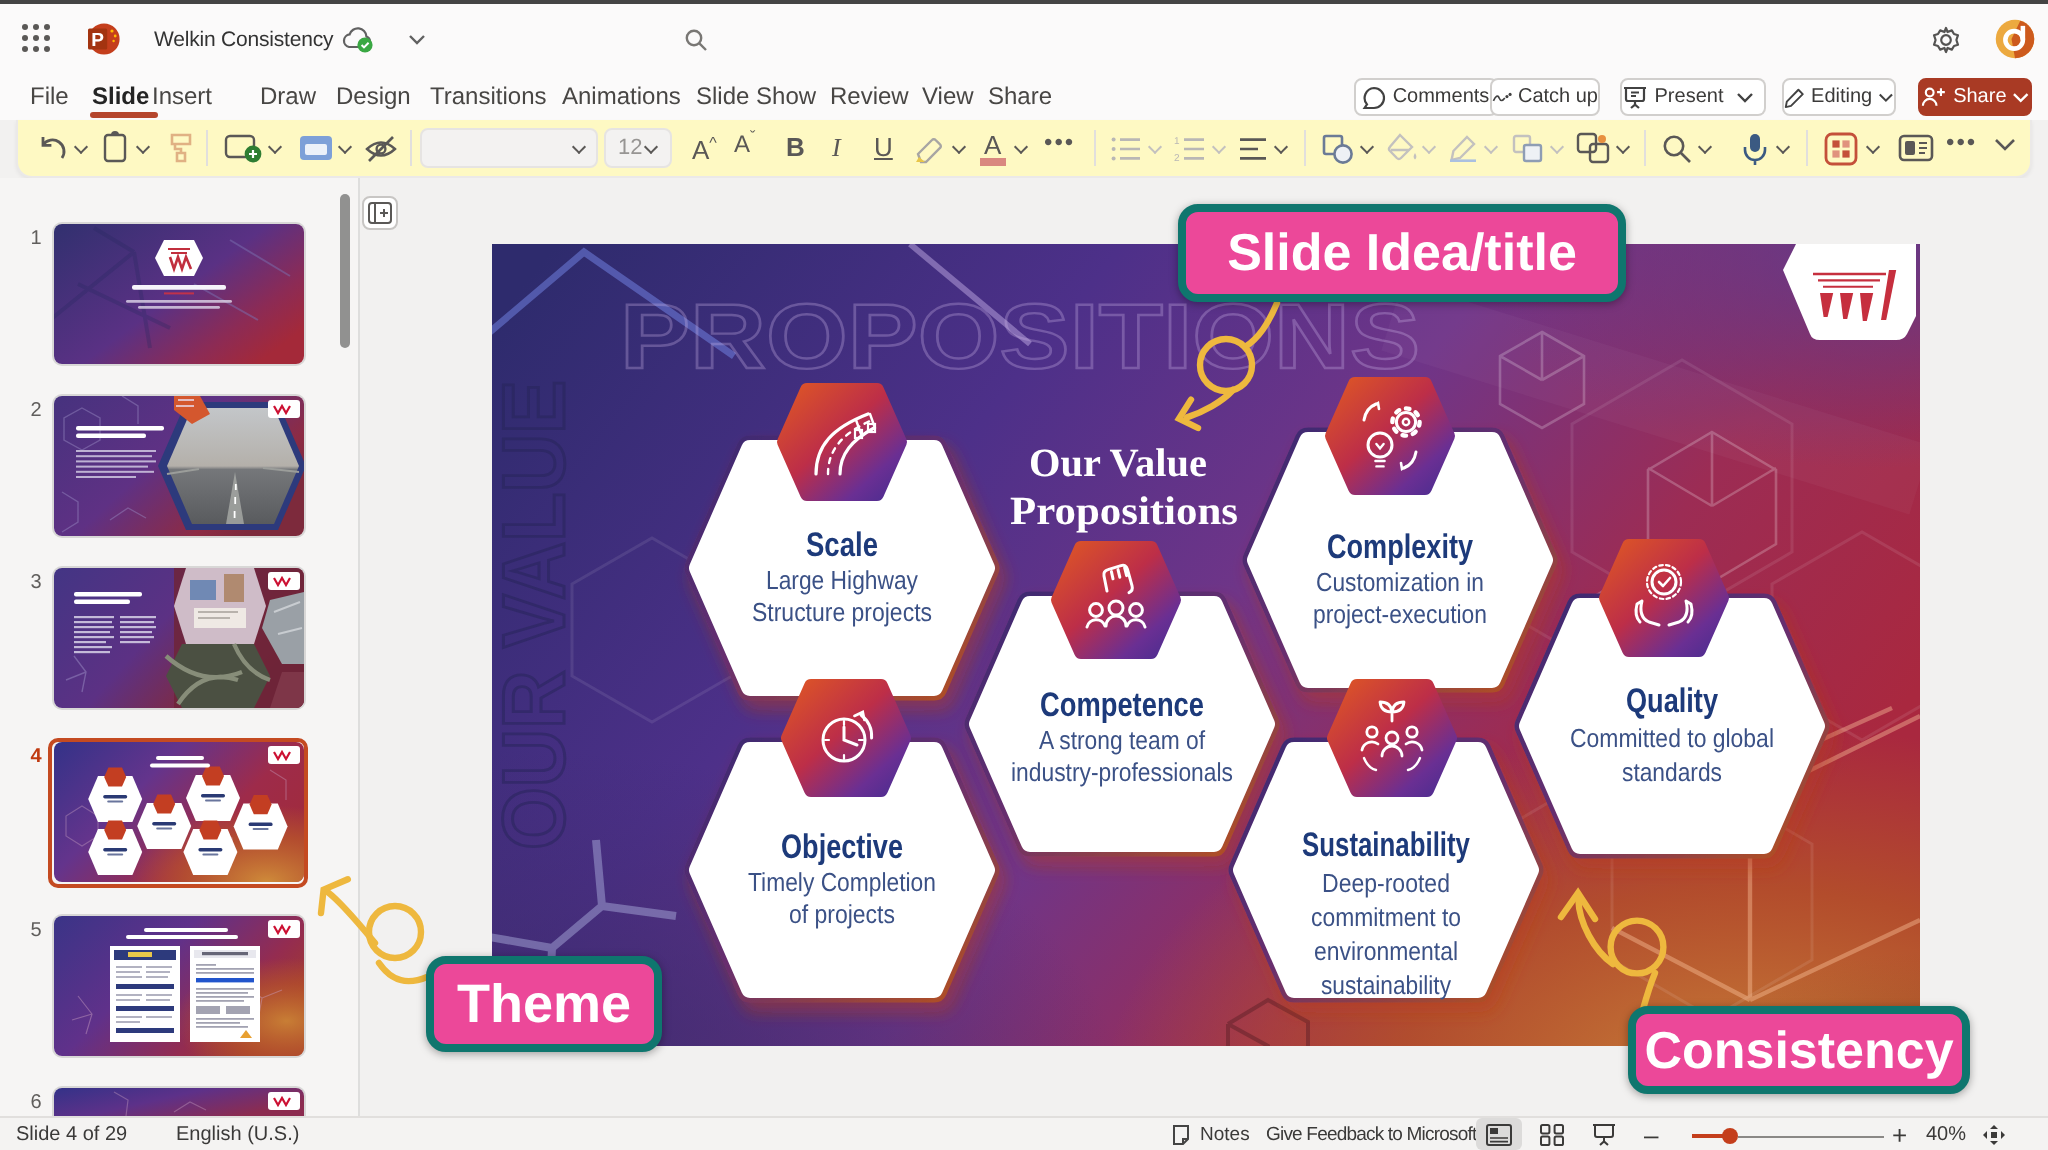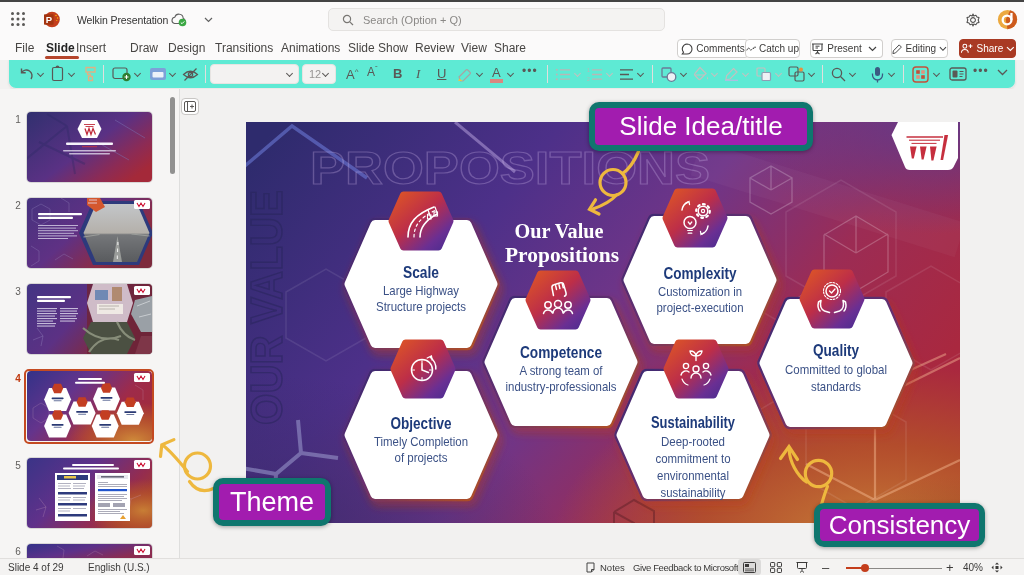--- a/index.html
+++ b/index.html
@@ -11,35 +11,35 @@
   #topbar { position:absolute; left:0; top:0; width:1024px; height:36px; background:#fbfafa; border-top:2px solid #444; }
   #title { position:absolute; left:77px; top:12px; font-size:10.5px; color:#333; letter-spacing:-0.1px; }
   #searchbox { position:absolute; left:328px; top:6px; width:337px; height:23px; background:#f4f3f2; border:1px solid #e4e2e0; border-radius:5px; color:#8a8886; font-size:11px; line-height:22px; padding-left:34px; }
 
   
   #menurow { position:absolute; left:0; top:36px; width:1024px; height:24px; background:#fbfafa; }
   .tab { position:absolute; top:5px; font-size:12px; color:#484644; }
   .rbtn { position:absolute; top:3px; height:19px; background:#fff; border:1px solid #d1cfcd; border-radius:4px; font-size:10px; color:#3b3a39; display:flex; align-items:center; justify-content:center; gap:3px; white-space:nowrap; overflow:hidden; }
 
   
-  #toolbar { position:absolute; left:8px; top:60px; width:1008px; height:29px; background:#5eead4; border:1px solid #ebe9e8; border-top:none; border-radius:0 0 8px 8px; box-shadow:0 1px 2px rgba(0,0,0,0.06); }
+  #toolbar { position:absolute; left:8px; top:60px; width:1008px; height:29px; background:#fef9c3; border:1px solid #ebe9e8; border-top:none; border-radius:0 0 8px 8px; box-shadow:0 1px 2px rgba(0,0,0,0.06); }
   .sep { position:absolute; top:5px; width:1px; height:18px; background:#e1dfdd; }
   .chv { position:absolute; top:11px; width:5px; height:5px; border-right:1.3px solid #5a5856; border-bottom:1.3px solid #5a5856; transform:rotate(45deg); }
   .chvg { border-color:#c3c1bf; }
   .tgray { color:#5a5856; }
 
   
   #canvas { position:absolute; left:0; top:89px; width:1024px; height:469px; background:#f2f1f0; }
   #panel { position:absolute; left:0; top:0; width:180px; height:469px; background:#f6f5f4; border-right:1px solid #dededd; }
   .thumb { position:absolute; left:27px; width:125px; height:70px; border-radius:4px; overflow:hidden; box-shadow:0 0 0 1px rgba(0,0,0,0.12); }
   .tnum { position:absolute; left:12px; width:12px; text-align:center; font-size:10px; color:#605e5c; }
   #scrollbar { position:absolute; left:170px; top:8px; width:5px; height:77px; background:#919190; border-radius:3px; }
 
   
-  .callout { position:absolute; background:#a21caf; border:6px solid #0f766e; color:#fff; font-weight:normal; display:flex; align-items:center; justify-content:center; box-shadow:0 1px 4px rgba(0,0,0,0.35); }
+  .callout { position:absolute; background:#ec4899; border:4px solid #0f766e; color:#fff; font-weight:bold; display:flex; align-items:center; justify-content:center; box-shadow:0 1px 4px rgba(0,0,0,0.35); }
 
   
   #statusbar { position:absolute; left:0; top:558px; width:1024px; height:17px; background:#f4f3f2; border-top:1px solid #e1dfdd; font-size:10px; color:#3b3a39; }
   #statusbar span { position:absolute; top:3px; }
 </style>
 </head>
 <body>
 
 <div id="topbar">
   <svg class="abs" style="left:10px;top:9px" width="16" height="16" viewBox="0 0 16 16">
@@ -56,30 +56,29 @@
     </g>
   </svg>
   <svg class="abs" style="left:43px;top:9px" width="17" height="17" viewBox="0 0 17 17">
     <circle cx="9" cy="8.5" r="7.8" fill="#c43e1c"></circle>
     <circle cx="13" cy="4.5" r="0.8" fill="#ffb900"></circle>
       <circle cx="14.6" cy="7" r="0.7" fill="#ffb900"></circle>
       <circle cx="13.8" cy="9.5" r="0.6" fill="#ffb900"></circle>
     <rect x="1" y="3.2" width="9.6" height="10.6" rx="0.8" fill="#a33410"></rect>
     <text x="5.8" y="11.8" font-size="9.5" font-weight="bold" fill="#fff" text-anchor="middle" font-family="Liberation Sans">P</text>
   </svg>
-  <div id="title">Welkin Presentation</div>
+  <div id="title">Welkin Consistency</div>
   <svg class="abs" style="left:171px;top:11px" width="17" height="14" viewBox="0 0 17 14">
     <path d="M3.5 10.5 A3.2 3.2 0 0 1 3.8 4.2 A4.3 4.3 0 0 1 12.2 5.2 A2.9 2.9 0 0 1 12.4 10.5 Z" fill="none" stroke="#616161" stroke-width="1.1"></path>
     <circle cx="11.5" cy="9.5" r="3.8" fill="#3aa843"></circle>
     <path d="M9.8 9.5 L11 10.7 L13.3 8.4" fill="none" stroke="#fff" stroke-width="1"></path>
   </svg>
   <svg class="abs" style="left:204px;top:15px" width="9" height="6" viewBox="0 0 9 6">
       <path d="M1 1 L4.5 4.5 L8 1" fill="none" stroke="#616161" stroke-width="1.2"></path>
     </svg>
-  <div id="searchbox">Search (Option + Q)</div>
   <svg class="abs" style="left:342px;top:12px" width="12" height="12" viewBox="0 0 12 12">
       <circle cx="5" cy="5" r="3.6" fill="none" stroke="#797774" stroke-width="1.2"></circle>
       <path d="M7.8 7.8 L11 11" stroke="#797774" stroke-width="1.2"></path>
     </svg>
   <svg class="abs" style="left:966px;top:11px" width="14" height="14" viewBox="0 0 14 14">
     <path d="M7 4.6 A2.4 2.4 0 1 0 7 9.4 A2.4 2.4 0 1 0 7 4.6 M7 1 L7.8 3 L9.9 2.2 L11 4 L13 4.6 L12.2 7 L13 9.4 L11 10 L9.9 11.8 L7.8 11 L7 13 L6.2 11 L4.1 11.8 L3 10 L1 9.4 L1.8 7 L1 4.6 L3 4 L4.1 2.2 L6.2 3 Z" fill="none" stroke="#545352" stroke-width="1.1" stroke-linejoin="round"></path>
   </svg>
   <svg class="abs" style="left:997px;top:7px" width="21" height="21" viewBox="0 0 24 24">
     <circle cx="12" cy="12" r="11" fill="#eca93f"></circle>
     <path d="M12 23 A11 11 0 0 0 23 12 A11 11 0 0 0 15 1.5 L10 12 Z" fill="#cd5a1d"></path>

